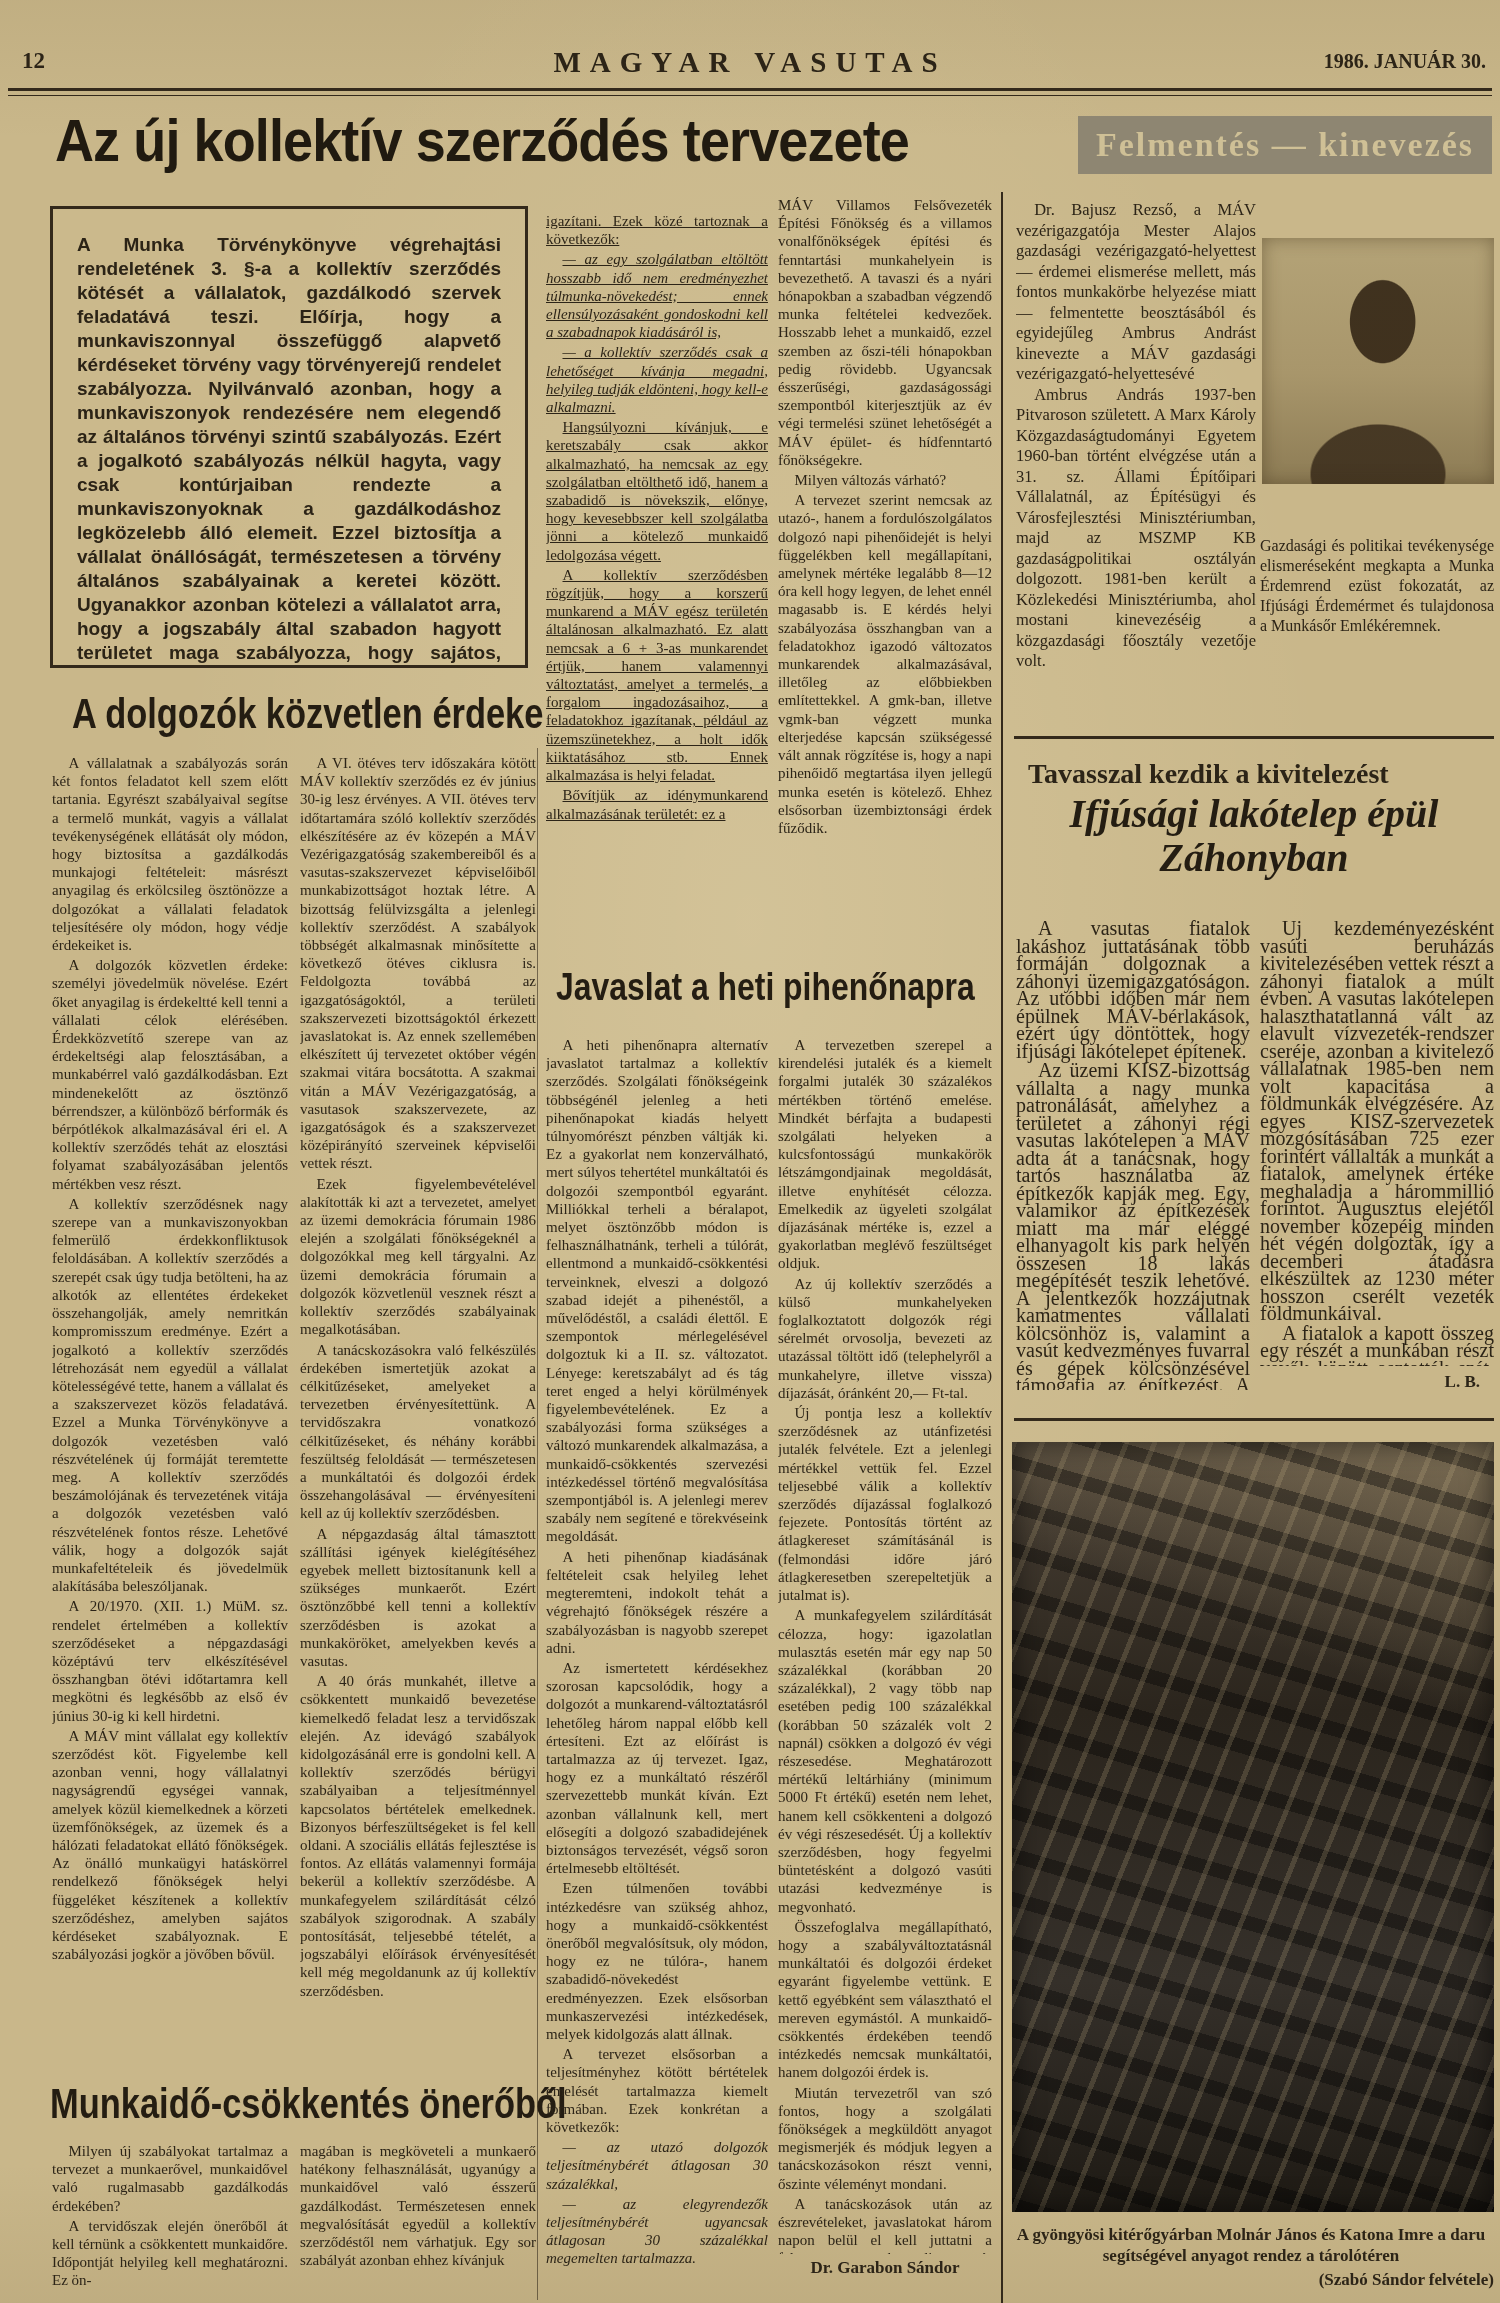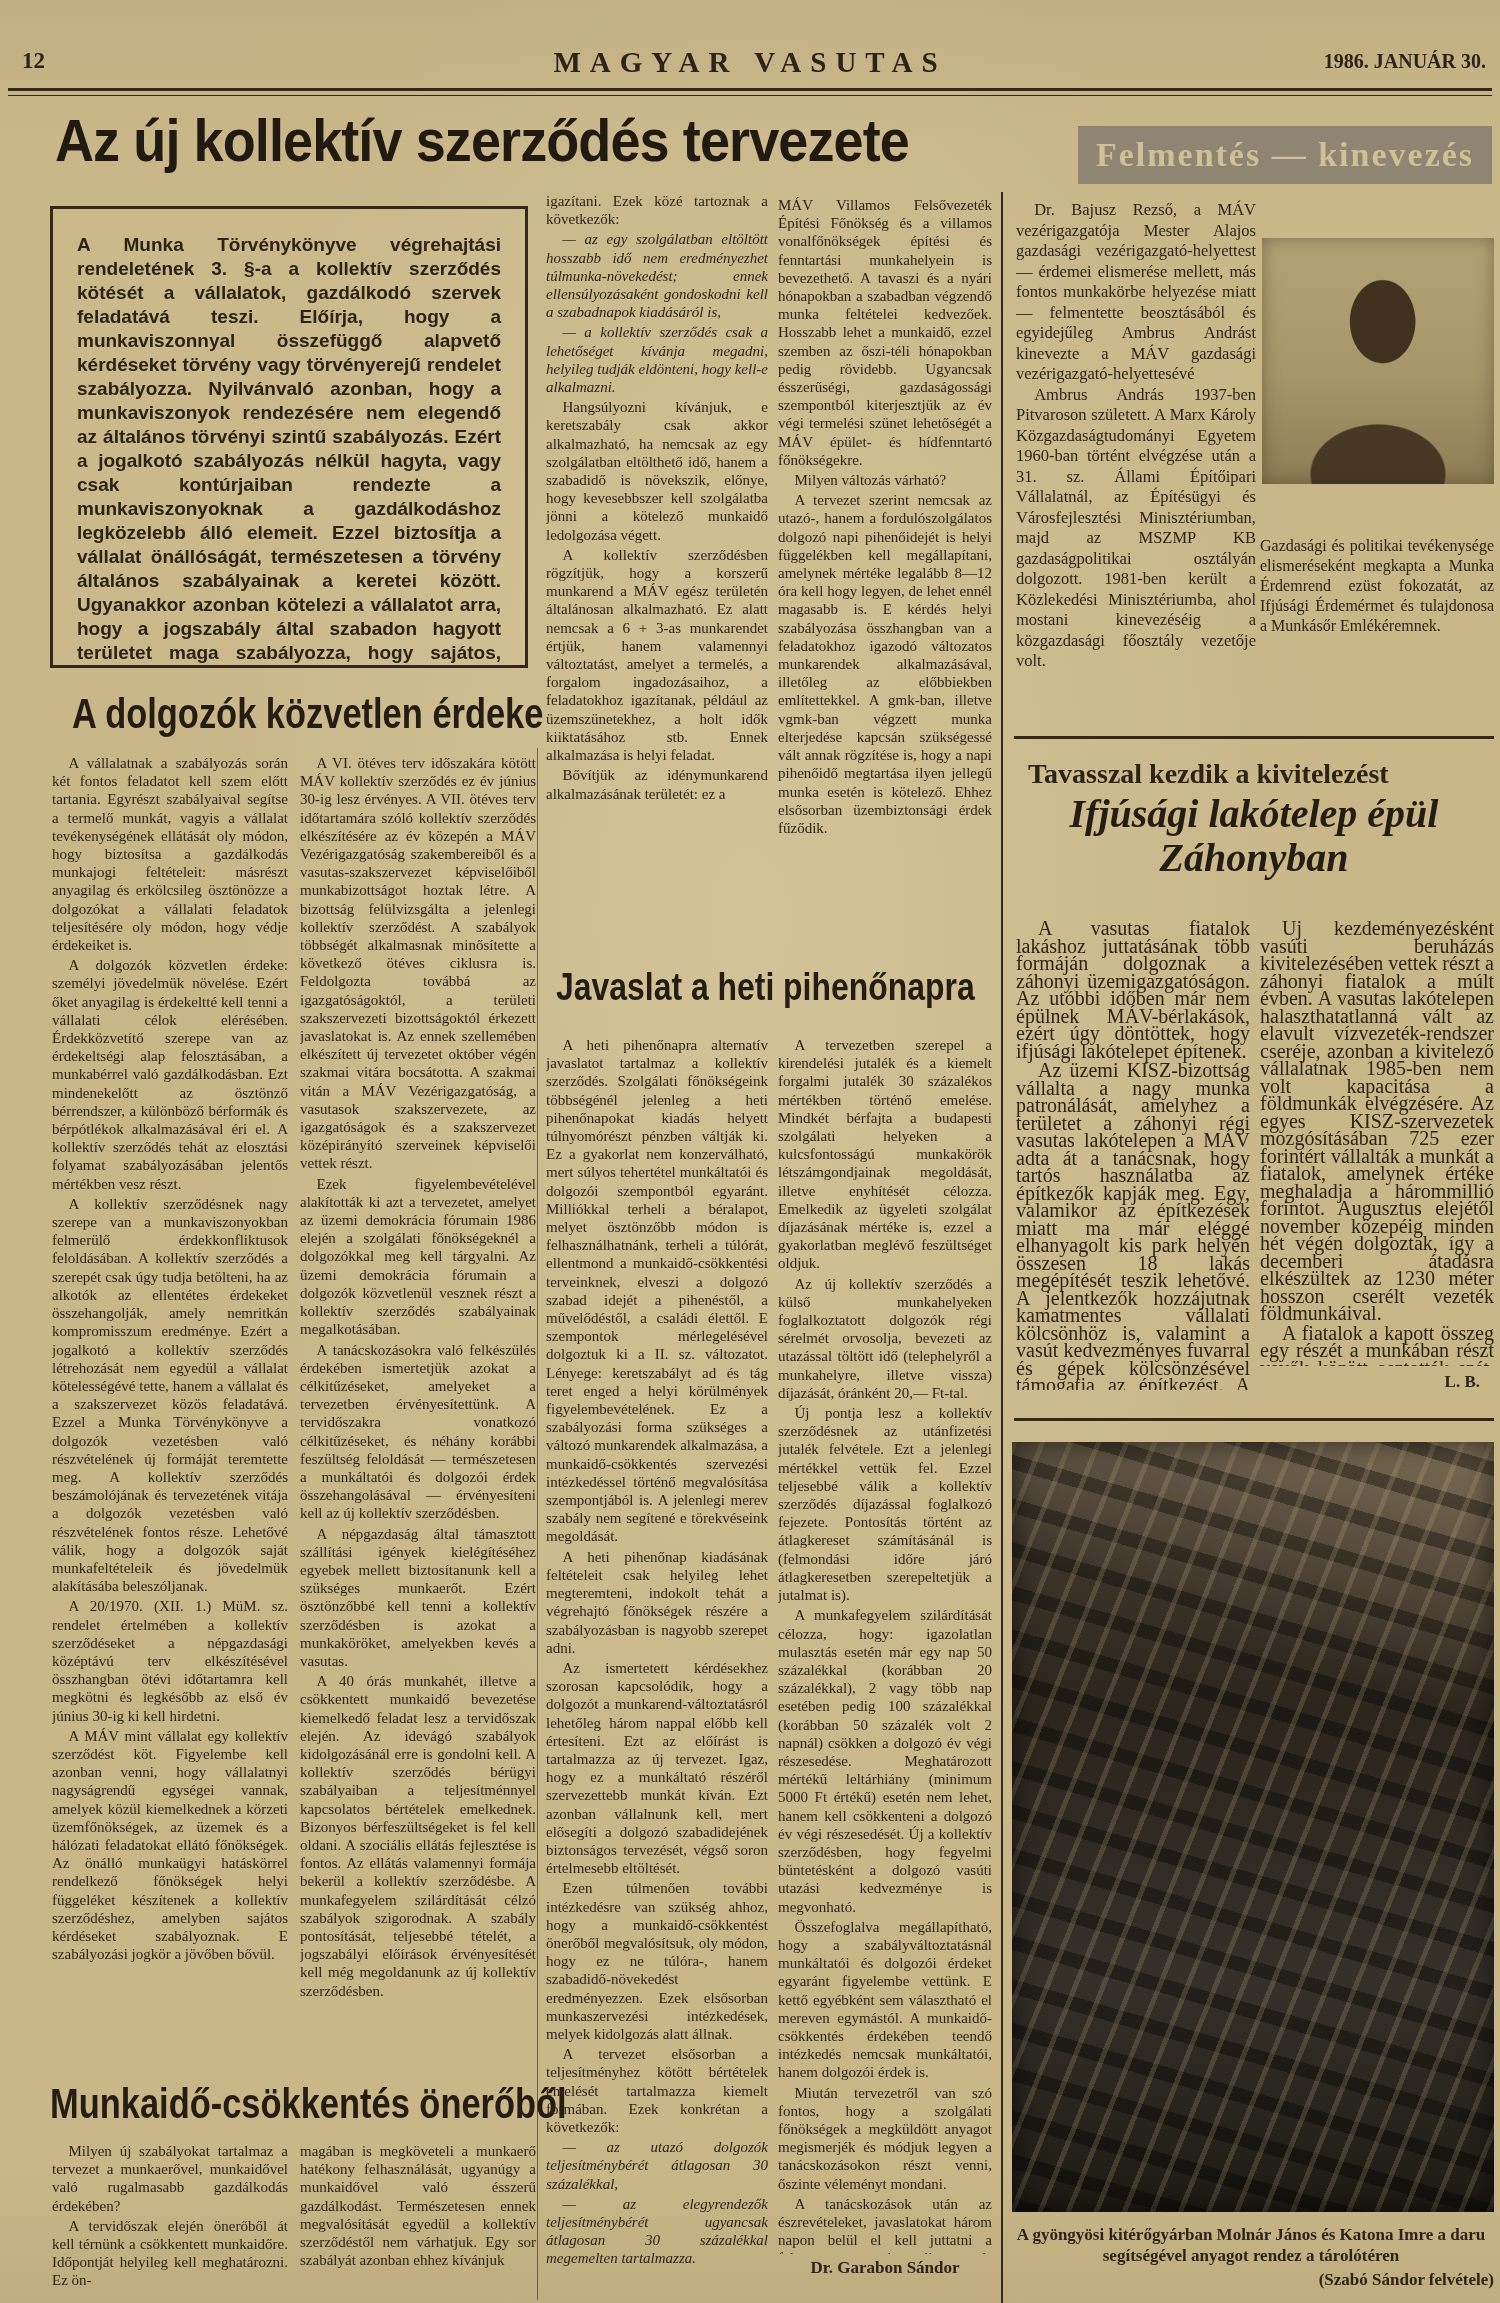--- a/index.html
+++ b/index.html
@@ -73,30 +73,30 @@
 
 <div class="page">
 
   <div class="abs pagenum" style="left:22px; top:48px;">12</div>
   <div class="abs masthead" style="left:0; right:0; top:46px; text-align:center;">MAGYAR VASUTAS</div>
   <div class="abs issuedate" style="right:14px; top:50px;">1986. JANUÁR 30.</div>
   <div class="abs hrule" style="left:8px; top:88px; width:1484px; height:3px;"></div>
   <div class="abs hrule" style="left:8px; top:95px; width:1484px; height:1px;"></div>
 
   <div class="abs main-headline" style="left:55px; top:106px;">Az új kollektív szerződés tervezete</div>
-  <div class="abs banner" style="left:1078px; top:126px; width:414px; height:58px;">Felmentés — kinevezés</div>
+  <div class="abs banner" style="left:1078px; top:116px; width:414px; height:58px;">Felmentés — kinevezés</div>
 
   <div class="abs hrule" style="left:1001px; top:192px; width:2px; height:2111px;"></div>
   <div class="abs hrule" style="left:537px; top:748px; width:1px; height:1552px; opacity:.6;"></div>
 
   <div class="abs leadbox" style="left:50px; top:206px; width:424px; height:408px;">
     <p>A Munka Törvénykönyve végrehajtási rendeletének 3. §-a a kollektív szerződés kötését a vállalatok, gazdálkodó szervek feladatává teszi. Előírja, hogy a munkaviszonnyal összefüggő alapvető kérdéseket törvény vagy törvényerejű rendelet szabályozza. Nyilvánvaló azonban, hogy a munkaviszonyok rendezésére nem elegendő az általános törvényi szintű szabályozás. Ezért a jogalkotó szabályozás nélkül hagyta, vagy csak kontúrjaiban rendezte a munkaviszonyoknak a gazdálkodáshoz legközelebb álló elemeit. Ezzel biztosítja a vállalat önállóságát, természetesen a törvény általános szabályainak a keretei között. Ugyanakkor azonban kötelezi a vállalatot arra, hogy a jogszabály által szabadon hagyott területet maga szabályozza, hogy sajátos, konkrét viszonyaiból fakadó érdekeivel egyeztesse össze a dolgozók egyéni és kollektív érdekeit.</p>
   </div>
 
-  <div class="abs bodycol" style="left:546px; top:192px; width:222px; height:782px;">
+  <div class="abs bodycol" style="left:546px; top:212px; width:222px; height:782px;text-decoration:underline;">
     <p class="ni">igazítani. Ezek közé tartoznak a következők:</p>
     <p class="it">— az egy szolgálatban eltöltött hosszabb idő nem eredményezhet túlmunka-növekedést; ennek ellensúlyozásaként gondoskodni kell a szabadnapok kiadásáról is,</p>
     <p class="it">— a kollektív szerződés csak a lehetőséget kívánja megadni, helyileg tudják eldönteni, hogy kell-e alkalmazni.</p>
     <p>Hangsúlyozni kívánjuk, e keretszabály csak akkor alkalmazható, ha nemcsak az egy szolgálatban eltölthető idő, hanem a szabadidő is növekszik, előnye, hogy kevesebbszer kell szolgálatba jönni a kötelező munkaidő ledolgozása végett.</p>
     <p>A kollektív szerződésben rögzítjük, hogy a korszerű munkarend a MÁV egész területén általánosan alkalmazható. Ez alatt nemcsak a 6 + 3-as munkarendet értjük, hanem valamennyi változtatást, amelyet a termelés, a forgalom ingadozásaihoz, a feladatokhoz igazítanak, például az üzemszünetekhez, a holt idők kiiktatásához stb. Ennek alkalmazása is helyi feladat.</p>
     <p>Bővítjük az idénymunkarend alkalmazásának területét: ez a</p>
   </div>
   <div class="abs bodycol" style="left:778px; top:196px; width:214px; height:782px;">
     <p class="ni">MÁV Villamos Felsővezeték Építési Főnökség és a villamos vonalfőnökségek építési és fenntartási munkahelyein is bevezethető. A tavaszi és a nyári hónapokban a szabadban végzendő munka feltételei kedvezőek. Hosszabb lehet a munkaidő, ezzel szemben az őszi-téli hónapokban pedig rövidebb. Ugyancsak ésszerűségi, gazdaságossági szempontból kiterjesztjük az év végi termelési szünet lehetőségét a MÁV épület- és hídfenntartó főnökségekre.</p>
     <p>Milyen változás várható?</p>

